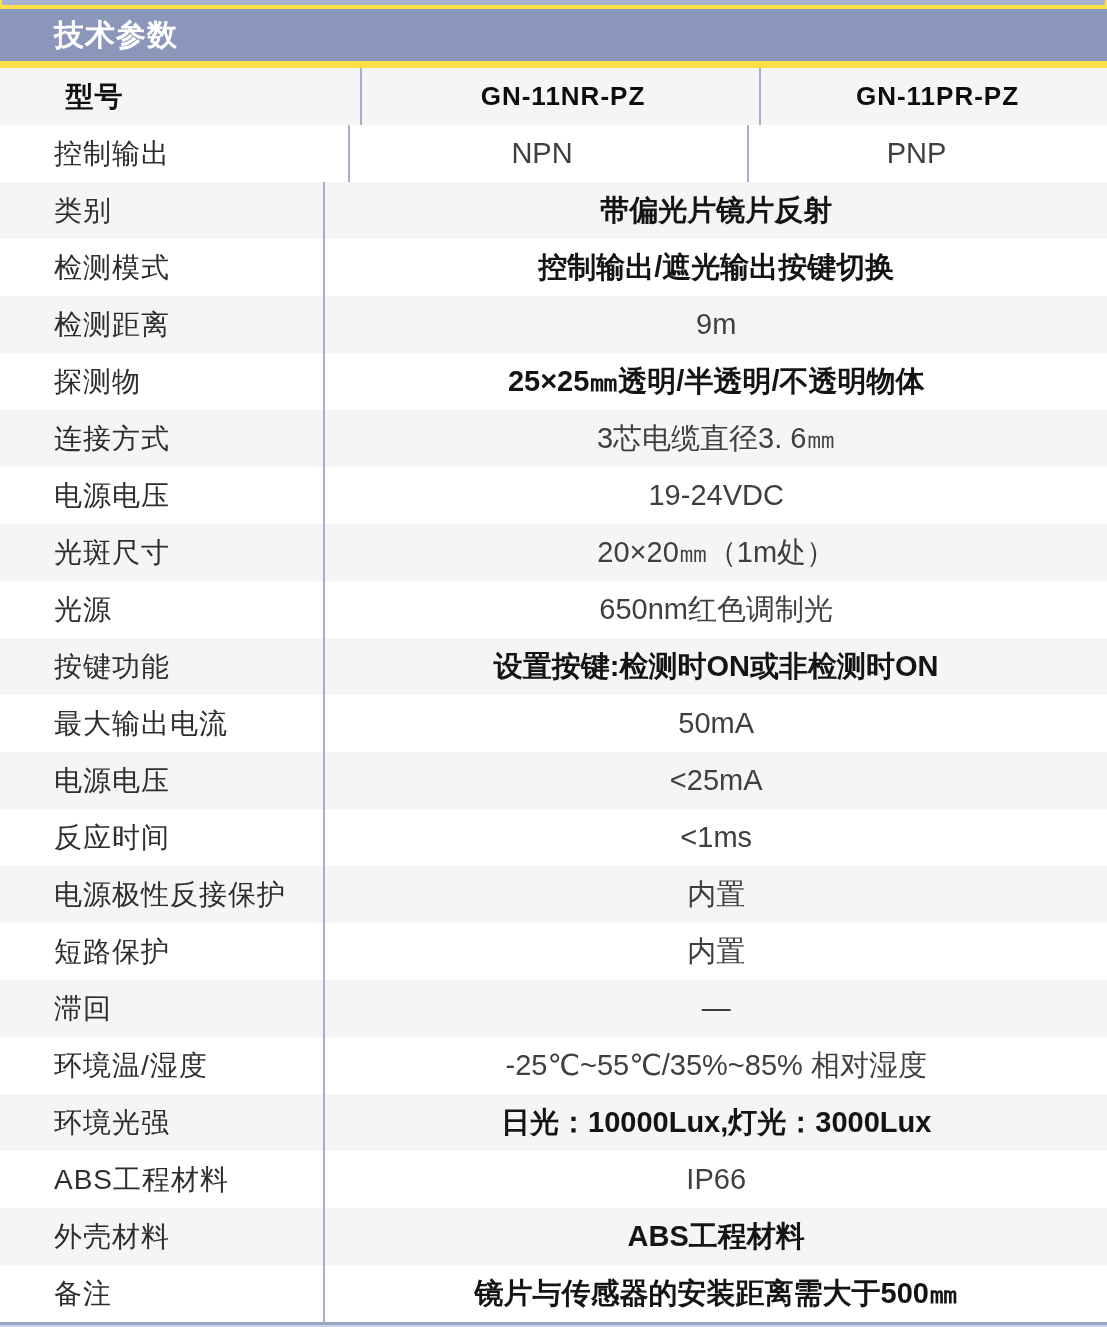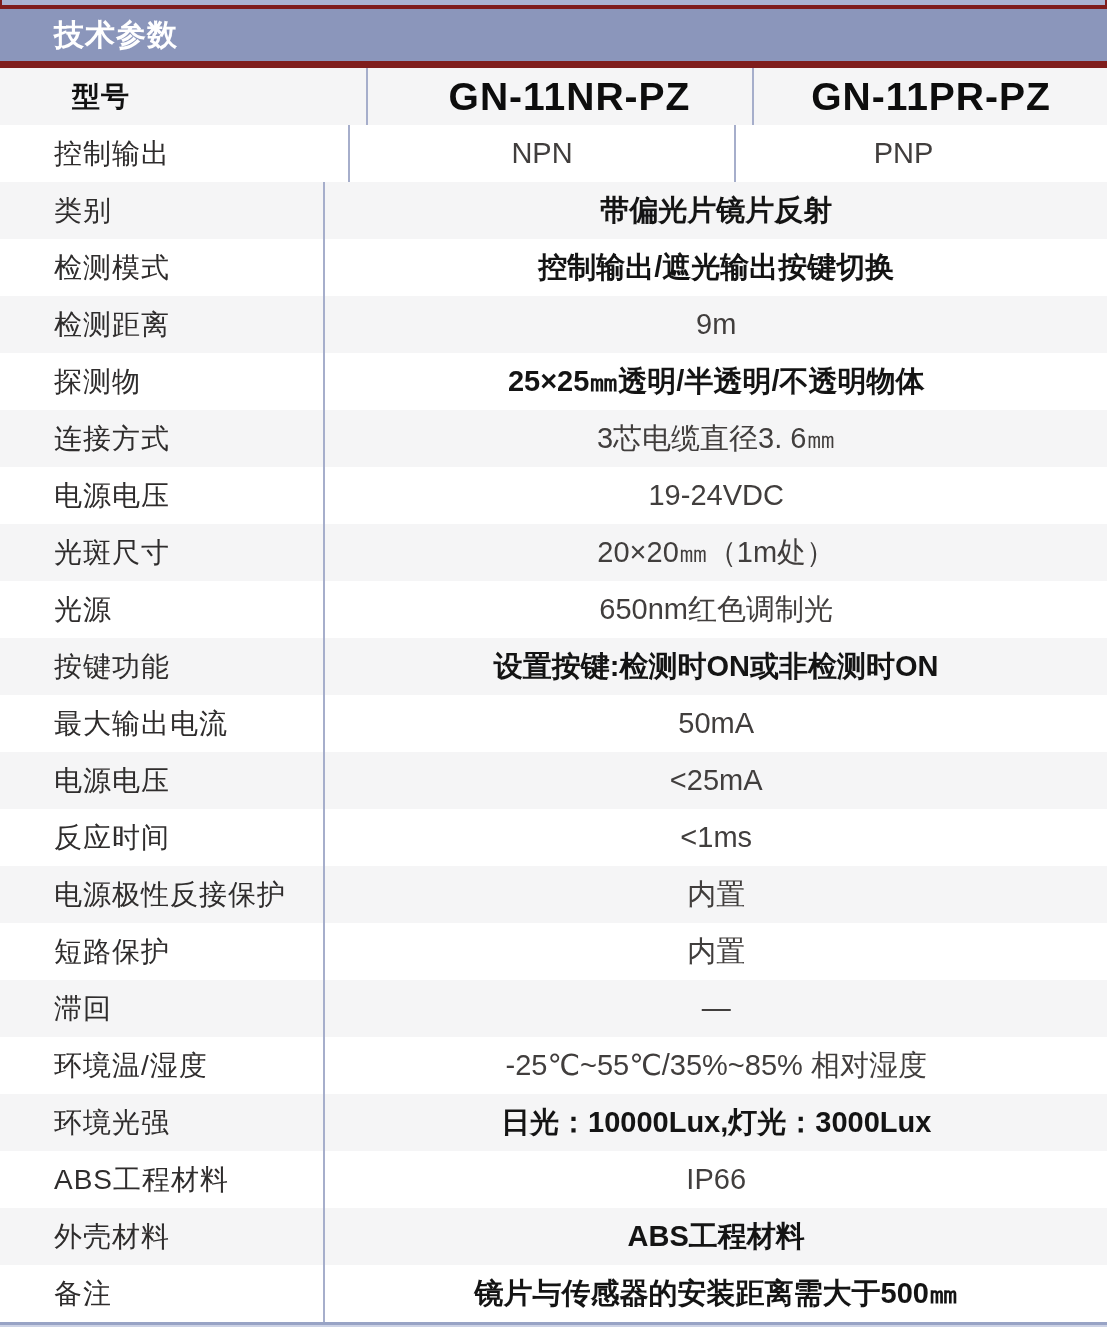--- a/index.html
+++ b/index.html
@@ -1,21 +1,21 @@
 <!DOCTYPE html>
 <html><head>
 <meta charset="utf-8">
 <style>
   html, body { margin: 0; padding: 0; background: #ffffff; }
   .page {
     position: relative;
     width: 1107px;
     height: 1327px;
     margin: 0 auto;
-    background: #7f1d1d;
+    background: #fde047;
     font-family: "Liberation Sans", "DejaVu Sans", sans-serif;
     overflow: hidden;
   }
   .top-line {
     height: 5px;
     margin: 0 2px;
     background: #aab3d2;
   }
   .title-bar {
     height: 52px;
@@ -54,33 +54,33 @@
     letter-spacing: 1px;
   }
   .cell.value {
     justify-content: center;
     text-align: center;
     border-left: 2px solid #a6aecb;
     font-size: 29px;
     color: #413e3d;
   }
   .cell.value.dual-a { width: 386px; }
-  .cell.value.dual-b { width: 337px; }
+  .cell.value.dual-b { width: 337px; margin-left: 13px; }
   .cell.value.span   { width: 855px; }
   .row.dark .cell.value {
     color: #141414;
     font-weight: 600;
   }
   .row.bold .cell.label {
     font-weight: bold;
     color: #111111;
   }
   .row.bold .cell.value {
     font-weight: bold;
-    font-size: 39px;
+    font-size: 26px;
     color: #0d0d0d;
     letter-spacing: 1px;
     padding-left: 19px;
   }
   .bottom-line {
     height: 3px;
     background: #98a3c5;
     border-bottom: 2px solid #ccd2e5;
   }
 </style>

